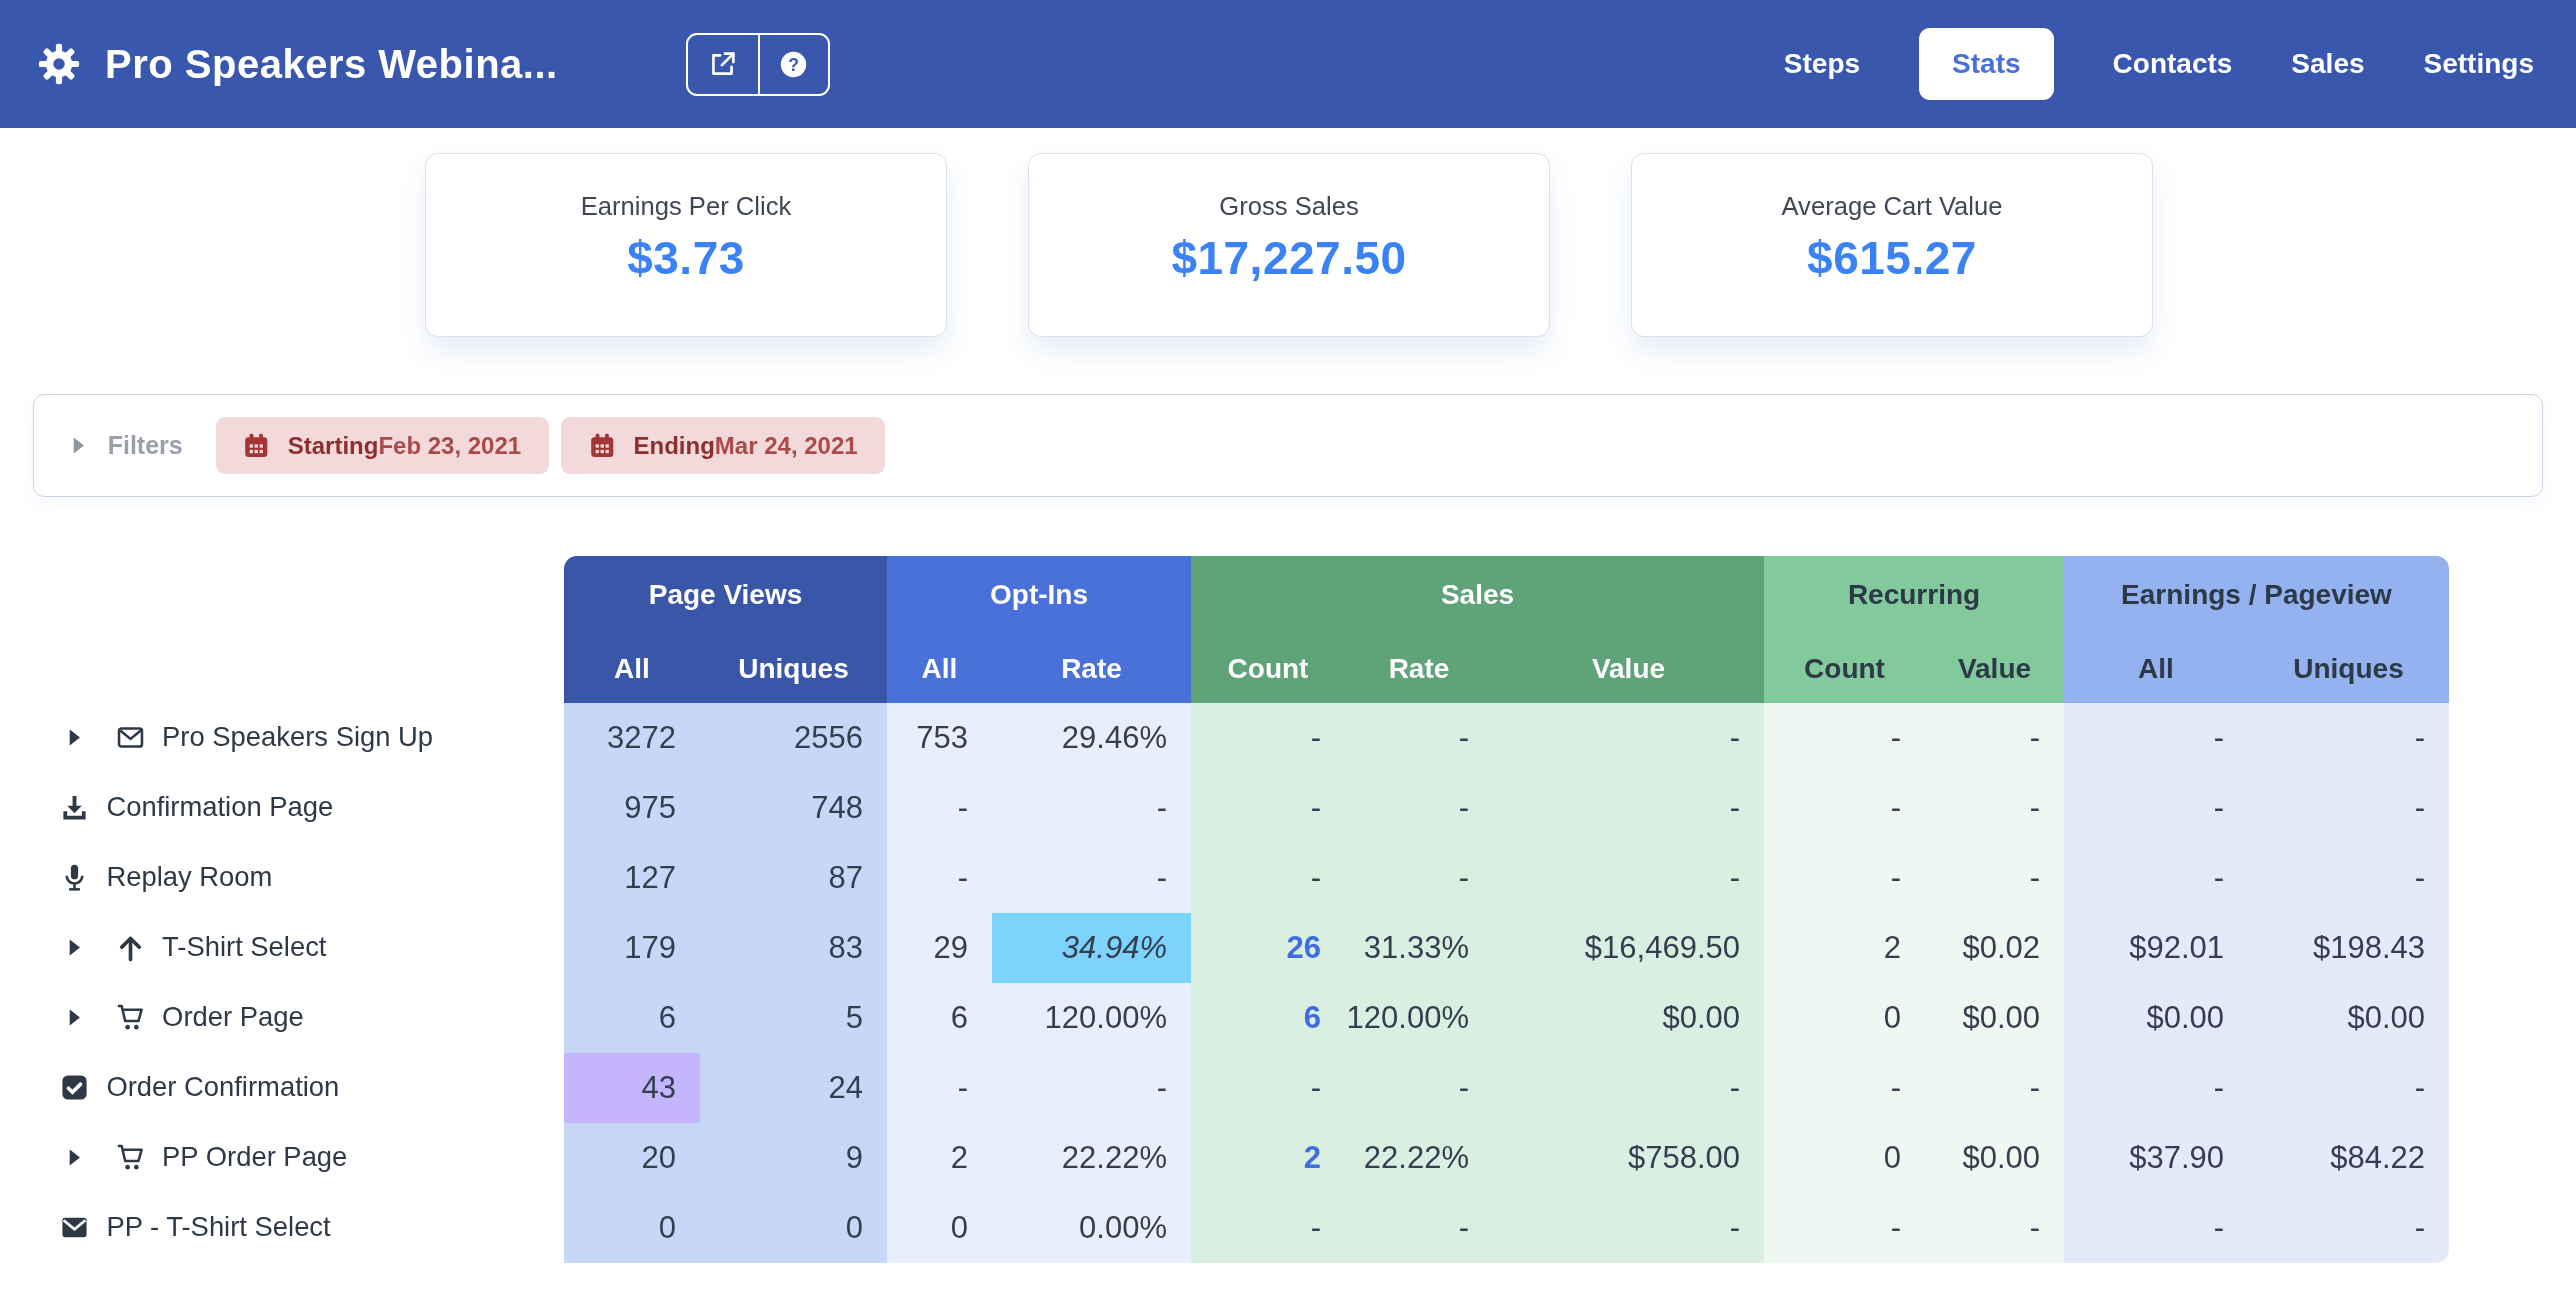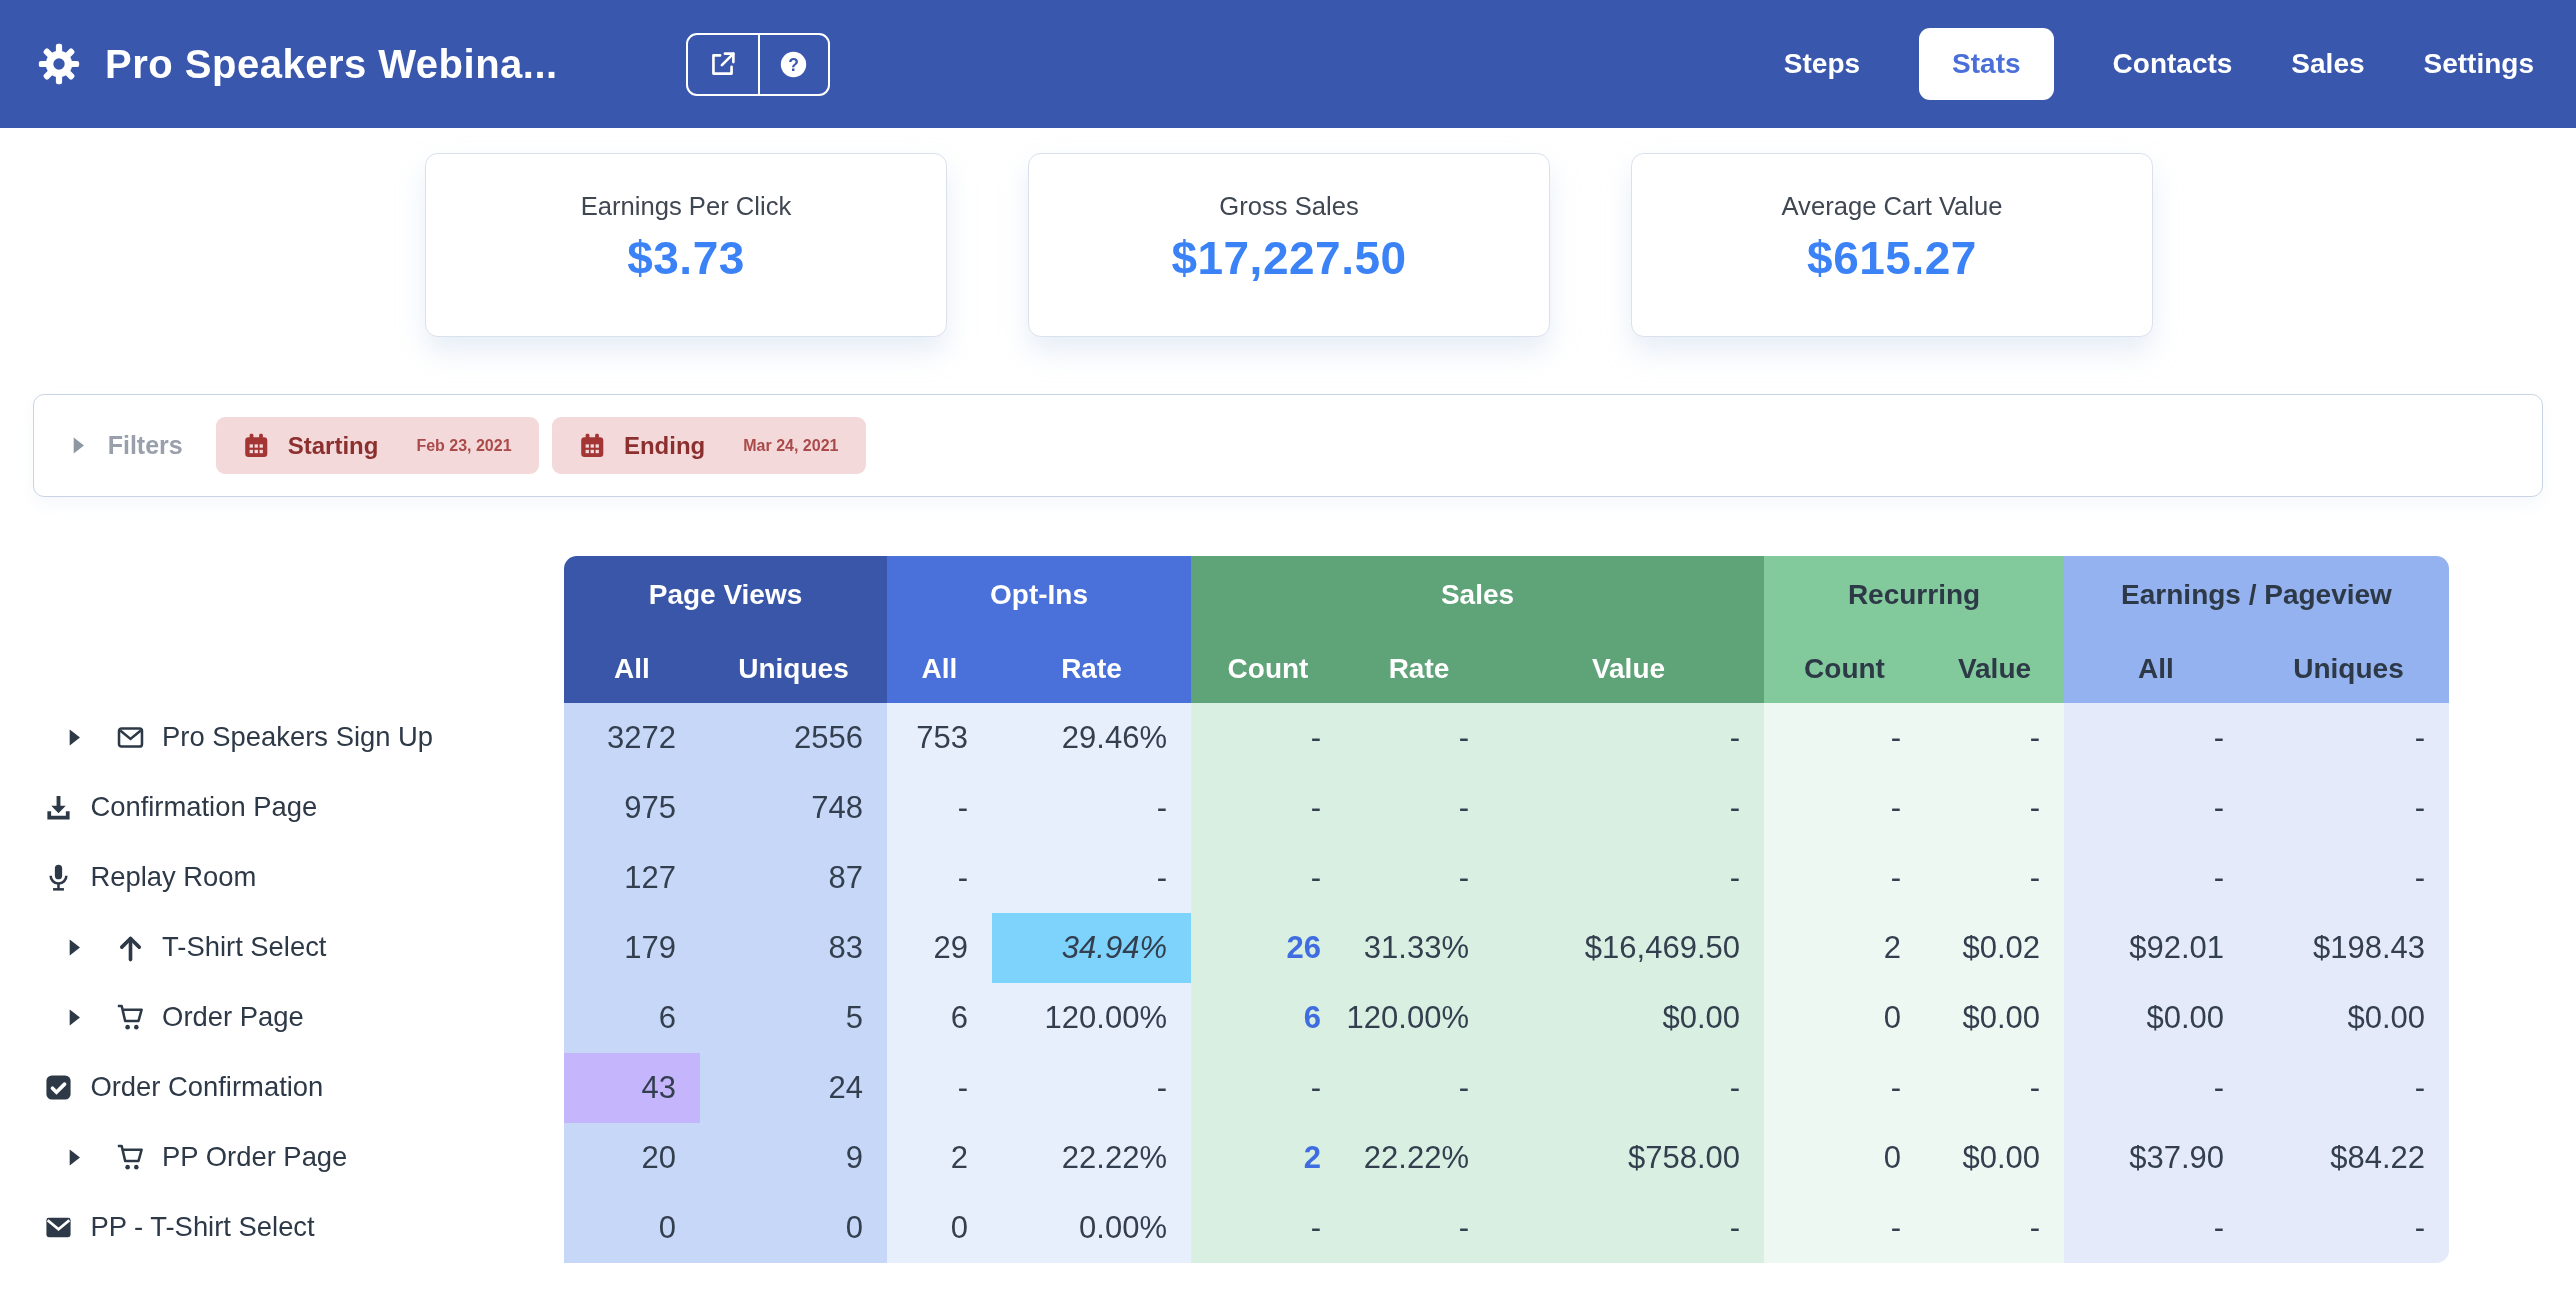--- a/index.html
+++ b/index.html
@@ -33,27 +33,27 @@
            display:flex;align-items:center;padding:0 27.4px 0 38px;box-sizing:border-box;
            box-shadow:0 7.3px 14.6px rgba(205,218,238,.18);}
   .filters-caret{color:#8f97a2;margin-right:22px;display:flex;}
   .filters-caret svg{width:13.7px;height:19px;}
   .filters-label{font-size:25px;font-weight:700;color:#99a0ab;margin-right:20px;}
   .pill{height:57px;background:#f3d9d9;border-radius:9.1px;display:flex;align-items:center;
         padding:0 27.4px;margin-left:12.8px;border:none;cursor:pointer;}
   .pill-icon{color:#a43535;margin-right:18.3px;display:flex;}
   .pill-icon svg{width:26.5px;height:28px;}
   .pill-label{font-size:24px;font-weight:700;color:#8c2f2f;}
-  .pill-date{font-size:16px;font-weight:700;color:#ab4a4a;margin-left:38px;}
+  .pill-date{font-size:24px;font-weight:700;color:#ab4a4a;}
 
   
   .stats-table{display:flex;margin-top:59px;}
   .row-labels{width:564px;box-sizing:border-box;padding-top:146px;flex:none;}
   .rlabel{height:70px;display:flex;align-items:center;color:#2e3947;font-size:27.4px;
-          padding-left:44px;cursor:default;}
+          padding-left:60px;cursor:default;}
   .rlabel.expandable{padding-left:68px;cursor:pointer;}
   .rlabel .caret{width:13.7px;margin-right:34px;display:flex;color:#2e3947;}
   .rlabel .caret svg{width:13.7px;height:19px;}
   .rlabel .icon{width:29px;height:29px;margin-right:17.4px;display:flex;color:#2e3947;}
   .rlabel .icon svg{width:29px;height:29px;}
 
   .grid{display:grid;}
   .ghead{display:flex;align-items:center;justify-content:center;font-size:28px;font-weight:700;color:#fff;}
   .sub{display:flex;align-items:center;justify-content:center;font-size:28px;font-weight:700;color:#fff;}
   .ghead.dark,.sub.dark{color:#2e3947;}

